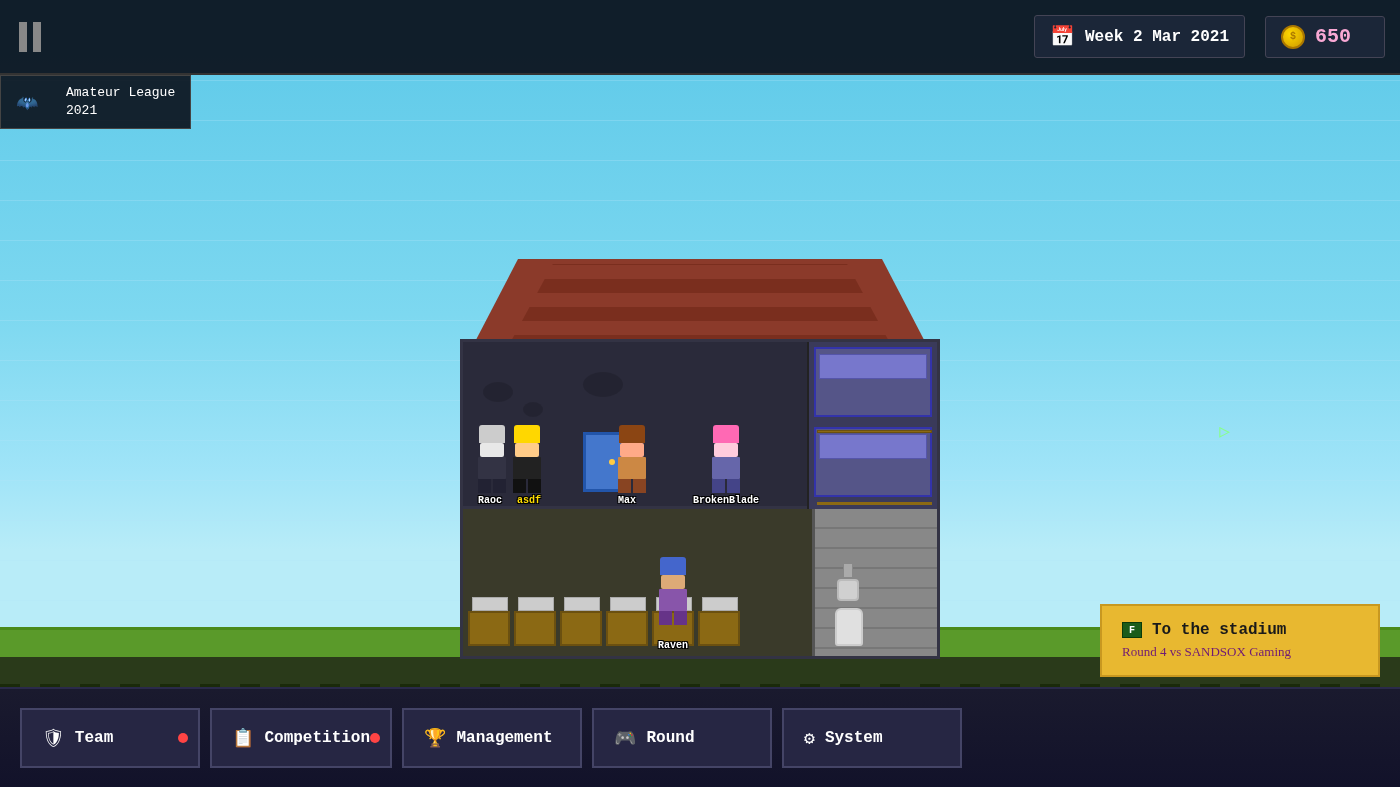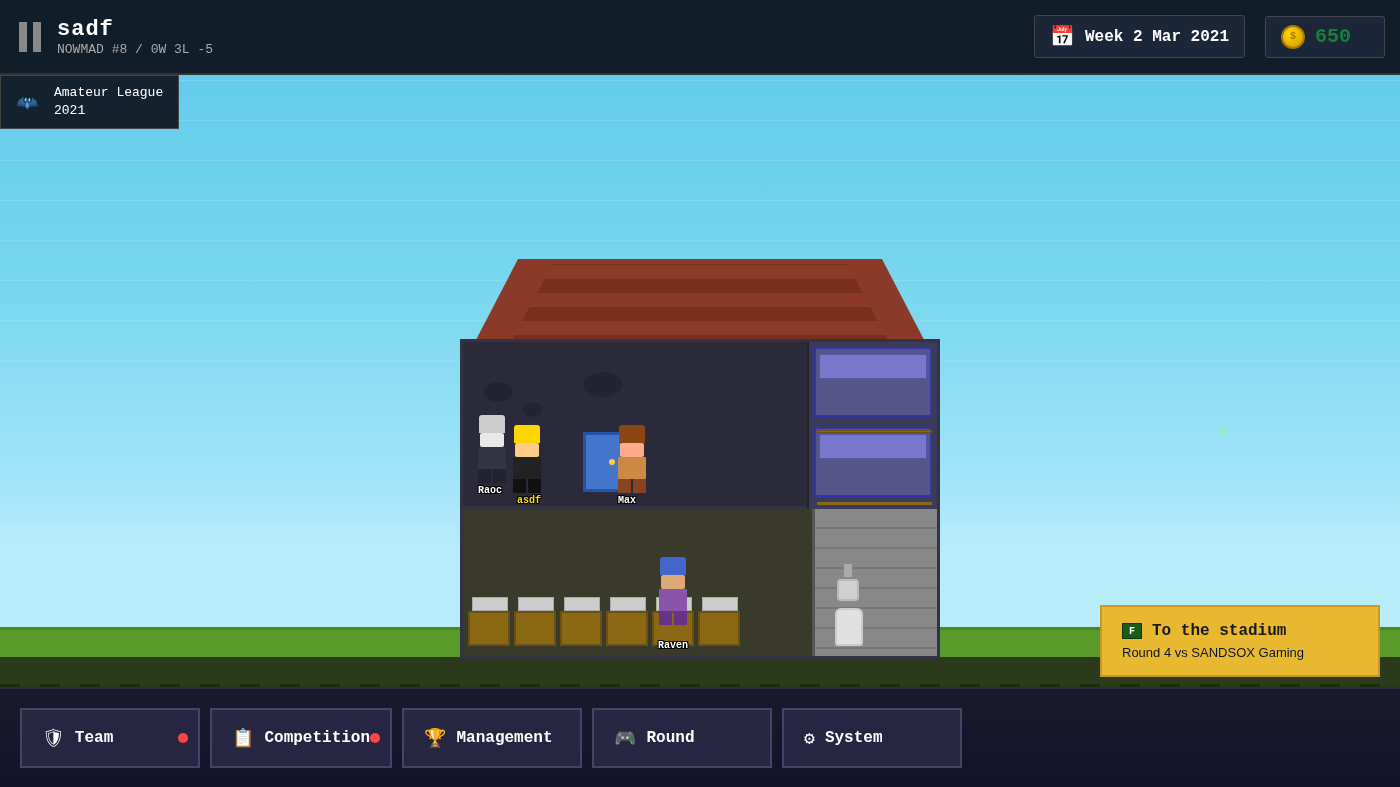--- a/index.html
+++ b/index.html
@@ -94,21 +94,21 @@
     
     .league-badge {
       position: absolute;
       top: 75px;
       left: 0;
       background: rgba(10, 15, 25, 0.9);
       border: 1px solid #444;
       padding: 8px 15px;
       display: flex;
       align-items: center;
-      gap: 10px;
+      gap: 22px;
     }
 
     .bat-icon {
       width: 28px;
       height: 20px;
       position: relative;
     }
 
     .bat-icon::before {
       content: '🦇';
@@ -169,21 +169,21 @@
       border: 2px solid #aa7700;
       display: flex;
       align-items: center;
       justify-content: center;
       font-size: 10px;
       color: #aa7700;
       font-weight: bold;
     }
 
     .coin-amount {
-      color: #15803d;
+      color: #f9a8d4;
       font-size: 20px;
       font-weight: bold;
     }
 
     
     .building {
       position: absolute;
       left: 50%;
       transform: translateX(-50%);
       bottom: 128px;
@@ -336,22 +336,22 @@
       gap: 10px;
       font-size: 16px;
       font-weight: bold;
       color: #1a1a1a;
       margin-bottom: 5px;
       font-family: 'Courier New', monospace;
     }
 
     .stadium-subtitle {
       font-size: 13px;
-      color: #0f172a;
-      font-family: Liberation Sans, sans-serif;
+      color: #701a75;
+      font-family: Liberation Serif, serif;
     }
 
     .flag-icon {
       width: 20px;
       height: 16px;
       background: #1a5c1a;
       border: 1px solid #0a3a0a;
       display: flex;
       align-items: center;
       justify-content: center;
@@ -469,21 +469,21 @@
         </div>
 
         <div style="position:absolute;bottom:-80px;left:50%;transform:translateX(-50%);width:16px;height:80px;border-left:3px solid #8b6914;border-right:3px solid #8b6914;">
           <div style="position:absolute;top:15px;left:-3px;right:-3px;height:3px;background:#8b6914;box-shadow:0 20px 0 #8b6914,0 40px 0 #8b6914,0 60px 0 #8b6914;"></div>
         </div>
       </div>
 
       <div class="shelf"></div>
       <div class="shelf2"></div>
 
-      <div class="char-container" style="position:absolute;bottom:10px;left:15px;">
+      <div class="char-container" style="position:absolute;bottom:0px;left:15px;">
         <div style="position:relative;">
           <div style="width:26px;height:18px;background:#cccccc;border-radius:3px 3px 0 0;margin:0 auto;"></div>
           <div style="width:24px;height:14px;background:#e8e8e8;margin:0 auto;border-radius:2px;"></div>
           <div style="width:28px;height:22px;background:#333344;margin:0 auto;border-radius:1px;"></div>
           <div style="width:28px;height:14px;display:flex;gap:2px;margin:0 auto;">
             <div style="flex:1;background:#222233;"></div>
             <div style="flex:1;background:#222233;"></div>
           </div>
           <div class="char-name-tag" style="position:relative;bottom:auto;margin-top:2px;">Raoc</div>
         </div>
@@ -508,20 +508,32 @@
           <div style="width:24px;height:14px;background:#ffaa88;margin:0 auto;border-radius:2px;"></div>
           <div style="width:28px;height:22px;background:#cc8844;margin:0 auto;border-radius:1px;"></div>
           <div style="width:28px;height:14px;display:flex;gap:2px;margin:0 auto;">
             <div style="flex:1;background:#884422;"></div>
             <div style="flex:1;background:#884422;"></div>
           </div>
           <div class="char-name-tag" style="position:relative;bottom:auto;margin-top:2px;">Max</div>
         </div>
       </div>
 
+      <div class="char-container" style="position:absolute;bottom:0px;left:230px;">
+        <div style="position:relative;">
+          <div style="width:26px;height:18px;background:#ff69b4;border-radius:3px 3px 0 0;margin:0 auto;"></div>
+          <div style="width:24px;height:14px;background:#ffccdd;margin:0 auto;border-radius:2px;"></div>
+          <div style="width:28px;height:22px;background:#6666aa;margin:0 auto;border-radius:1px;"></div>
+          <div style="width:28px;height:14px;display:flex;gap:2px;margin:0 auto;">
+            <div style="flex:1;background:#444488;"></div>
+            <div style="flex:1;background:#444488;"></div>
+          </div>
+          <div class="char-name-tag" style="position:relative;bottom:auto;margin-top:2px;">BrokenBlade</div>
+        </div>
+      </div>
     </div>
 
     <div class="building-lower">
       <div style="position:absolute;top:0;left:0;width:355px;bottom:0;background:#3a3a2a;"></div>
 
       <div style="position:absolute;bottom:10px;left:5px;display:flex;gap:4px;">
         <div style="width:42px;height:35px;background:#8b6914;border:2px solid #6b5010;position:relative;">
           <div style="position:absolute;top:-16px;left:2px;width:36px;height:14px;background:#cccccc;border:1px solid #aaa;"></div>
         </div>
         <div style="width:42px;height:35px;background:#8b6914;border:2px solid #6b5010;position:relative;">
@@ -569,24 +581,20 @@
 
   <div class="top-hud">
     <div class="team-logo-area">
 
       <div class="pixel-logo">
         <div style="display:flex;gap:6px;">
           <div style="width:8px;height:30px;background:#888888;"></div>
           <div style="width:8px;height:30px;background:#888888;"></div>
         </div>
       </div>
-      <div class="team-info">
-        <span class="team-name">sadf</span>
-        <span class="team-rank"><span>NOWMAD</span> <span>#8 / 0W 3L -5</span></span>
-      </div>
     </div>
 
     <div class="top-right-hud">
       <div class="date-box">
         <span class="calendar-icon">📅</span>
         <span class="date-text">Week 2 Mar 2021</span>
       </div>
       <div class="coin-box">
         <div class="coin-icon">$</div>
         <span class="coin-amount">650</span>

